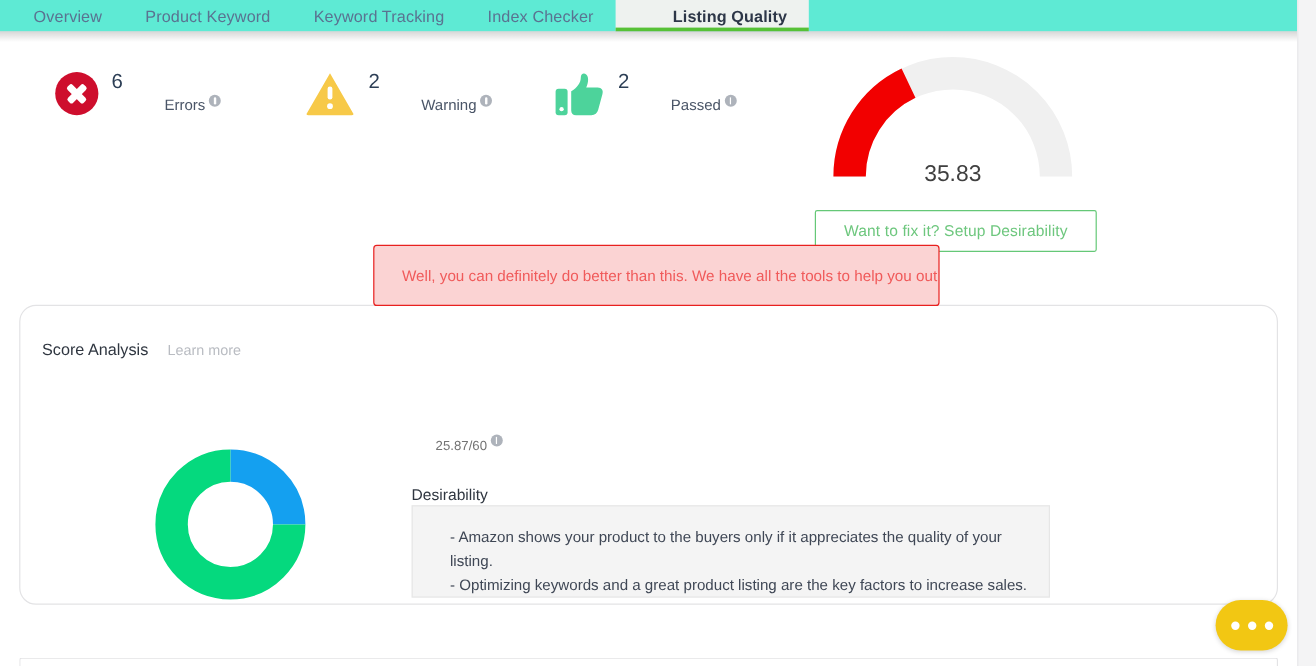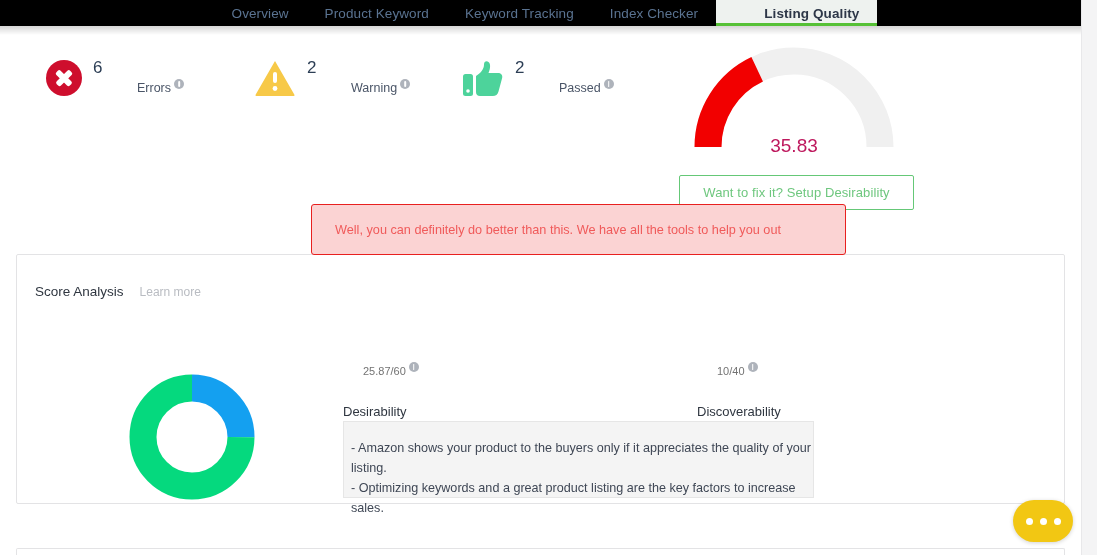--- a/index.html
+++ b/index.html
@@ -29,26 +29,25 @@
     border-left: 1px solid #e8e8ea;
     z-index: 5;
   }
 
   
   #tabbar {
     position: absolute;
     top: 0; left: 0;
     width: 1081px;
     height: 26px;
-    background: #000000;
+    background: #5eead4;
     display: flex;
     align-items: stretch;
     padding-left: 10px;
     z-index: 4;
-    justify-content: center;
   }
   #tabbar::after {
     content: "";
     position: absolute;
     left: 0; right: 0; top: 26px;
     height: 9px;
     background: linear-gradient(to bottom, rgba(0,0,0,0.16), rgba(0,0,0,0));
     pointer-events: none;
   }
 
@@ -178,21 +177,21 @@
     left: 694px;
     width: 200px;
   }
   #gauge-svg { display: block; }
   #gauge-value {
     position: absolute;
     top: 88px;
     left: 0; right: 0;
     text-align: center;
     font-size: 19px;
-    color: #be185d;
+    color: #404040;
   }
 
   #consult-btn {
     position: absolute;
     top: 128px;
     left: -15px;
     width: 235px;
     height: 35px;
     border: 1px solid #65c877;
     background: #ffffff;
@@ -202,21 +201,21 @@
     cursor: pointer;
     border-radius: 2px;
     letter-spacing: .1px;
   }
 
   
   #alert-banner {
     position: absolute;
     top: 169px;
     left: 311px;
-    width: 535px;
+    width: 472px;
     height: 51px;
     background: #fbd3d3;
     border: 1px solid #e8201f;
     border-radius: 3px;
     display: flex;
     align-items: center;
     padding-left: 23px;
     z-index: 3;
     color: #f05a5a;
     font-size: 12.7px;
@@ -224,21 +223,21 @@
 
   
   #score-card {
     position: absolute;
     top: 219px;
     left: 16px;
     width: 1049px;
     height: 250px;
     background: #ffffff;
     border: 1px solid #e3e3e5;
-    border-radius: 2px;
+    border-radius: 14px;
     z-index: 1;
   }
 
   #score-header {
     position: absolute;
     top: 29px;
     left: 18px;
     display: flex;
     align-items: baseline;
   }
@@ -279,25 +278,25 @@
     font-size: 13px;
     color: #2f3640;
     margin-top: 25px;
   }
 
   
   #tips-box {
     position: absolute;
     top: 166px;
     left: 326px;
-    width: 471px;
+    width: 532px;
     height: 77px;
     background: #f4f4f4;
     border: 1px solid #e6e6e6;
-    padding: 16px 0 0 7px;
+    padding: 16px 0 0 31px;
   }
   .tip-line {
     font-size: 12.6px;
     color: #3f4755;
     line-height: 20px;
   }
 
   
   #next-card {
     position: absolute;
@@ -429,26 +428,20 @@
       </svg>
     </div>
 
     <div class="metric" id="metric-desirability">
       <div class="metric-value">
         <span>25.87/60</span><span class="info-icon"></span>
       </div>
       <div class="metric-name">Desirability</div>
     </div>
 
-    <div class="metric" id="metric-discoverability">
-      <div class="metric-value">
-        <span>10/40</span><span class="info-icon"></span>
-      </div>
-      <div class="metric-name">Discoverability</div>
-    </div>
 
     <div id="tips-box">
       <div class="tip-line">- Amazon shows your product to the buyers only if it appreciates the quality of your listing.</div>
       <div class="tip-line">- Optimizing keywords and a great product listing are the key factors to increase sales.</div>
     </div>
 
   </section>
 
   <div id="next-card"></div>
 

